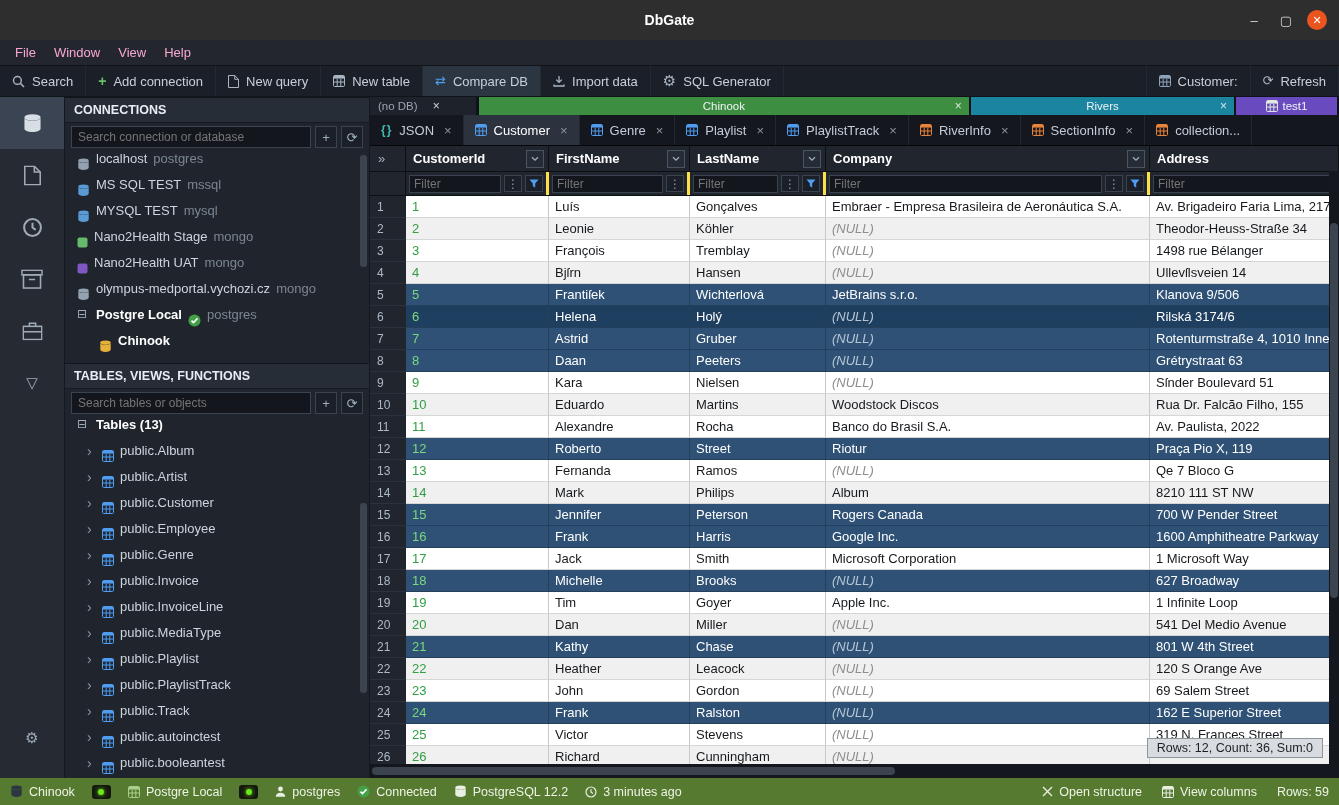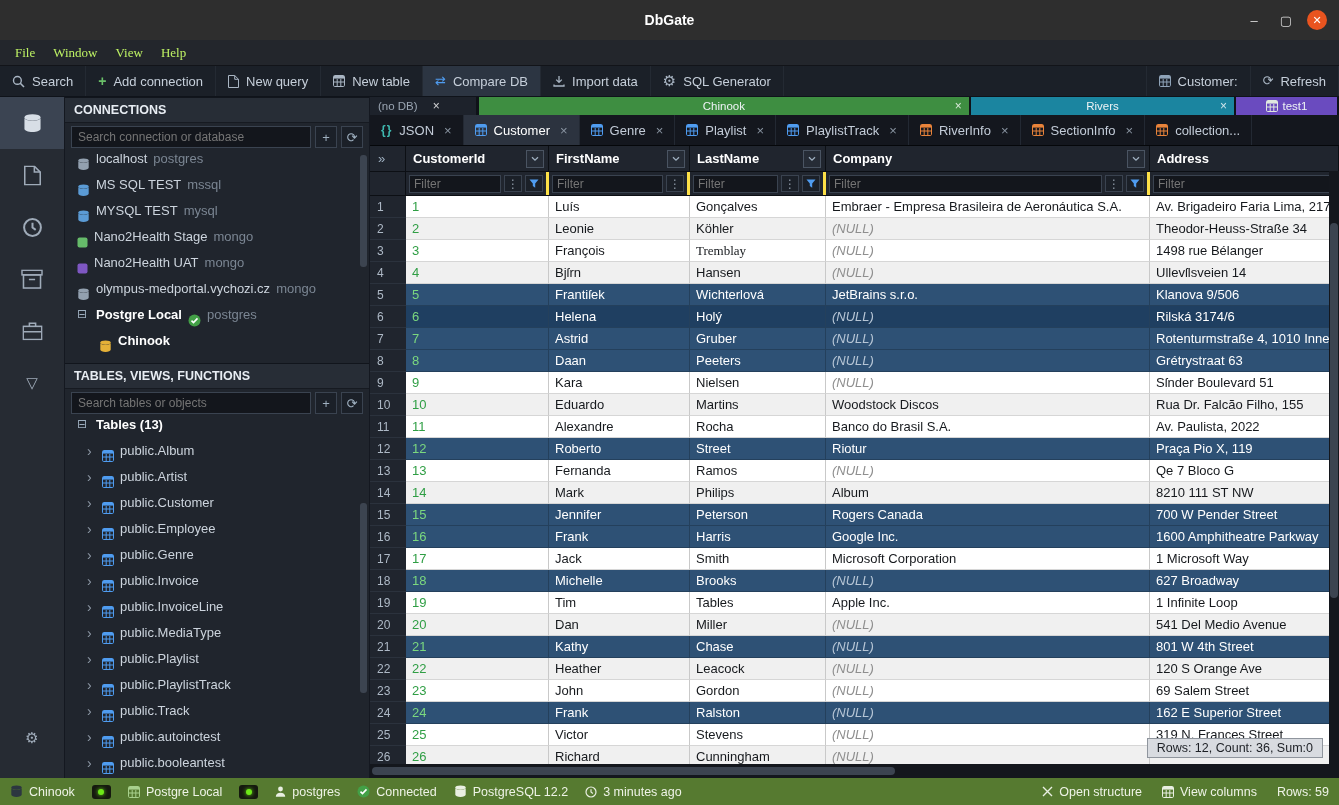--- a/index.html
+++ b/index.html
@@ -8,21 +8,21 @@
 
   
   .titlebar{height:40px;background:#2e2e2e;display:flex;align-items:center;position:relative;flex-shrink:0;}
   .tb-title{position:absolute;left:0;right:0;text-align:center;font-weight:bold;color:#fff;font-size:14px;}
   .tb-controls{margin-left:auto;display:flex;gap:10px;padding-right:12px;z-index:2;align-items:center;}
   .tb-btn{width:22px;height:22px;display:flex;align-items:center;justify-content:center;color:#d8d8d8;font-size:13px;border-radius:50%;}
   .tb-close{background:#e9541f;color:#fff;width:20px;height:20px;font-size:11px;}
 
   
   .menubar{height:25px;background:#23262c;display:flex;align-items:center;padding-left:6px;border-bottom:1px solid #121419;flex-shrink:0;}
-  .menu-item{padding:0 9px;color:#bef264;line-height:25px;font-family:Liberation Serif, serif;}
+  .menu-item{padding:0 9px;color:#f9a8d4;line-height:25px;}
 
   
   .toolbar{height:30px;background:#1b2028;display:flex;align-items:stretch;border-bottom:1px solid #0f131a;flex-shrink:0;}
   .tool-btn{display:flex;align-items:center;gap:7px;padding:0 12px;color:#c6cfda;border-right:1px solid #242a33;white-space:nowrap;}
   .tool-btn.hl{background:#2c3542;}
   .toolbar-right{margin-left:auto;display:flex;align-items:stretch;border-left:1px solid #242a33;}
   .ico{display:inline-flex;align-items:center;justify-content:center;line-height:0;}
 
   
   .main{flex:1;display:flex;min-height:0;}
@@ -717,21 +717,21 @@
               <div class="cell" style="width: 136px;">Köhler</div>
               <div class="cell" style="width: 324px;">
                 <span class="nullv">(NULL)</span>
               </div>
               <div class="cell flexcol">Theodor-Heuss-Straße 34</div>
             </div>
             <div class="grow">
               <div class="gut">3</div>
               <div class="cell idcell" style="width: 143px;">3</div>
               <div class="cell" style="width: 141px;">François</div>
-              <div class="cell" style="width: 136px; font-family: Liberation Serif, serif;">Tremblay</div>
+              <div class="cell" style="width: 136px;">Tremblay</div>
               <div class="cell" style="width: 324px;">
                 <span class="nullv">(NULL)</span>
               </div>
               <div class="cell flexcol">1498 rue Bélanger</div>
             </div>
             <div class="grow even">
               <div class="gut">4</div>
               <div class="cell idcell" style="width: 143px;">4</div>
               <div class="cell" style="width: 141px;">Bjſrn</div>
               <div class="cell" style="width: 136px;">Hansen</div>
@@ -861,21 +861,21 @@
               <div class="cell" style="width: 136px;">Brooks</div>
               <div class="cell" style="width: 324px;">
                 <span class="nullv">(NULL)</span>
               </div>
               <div class="cell flexcol">627 Broadway</div>
             </div>
             <div class="grow">
               <div class="gut">19</div>
               <div class="cell idcell" style="width: 143px;">19</div>
               <div class="cell" style="width: 141px;">Tim</div>
-              <div class="cell" style="width: 136px;">Tables</div>
+              <div class="cell" style="width: 136px;">Goyer</div>
               <div class="cell" style="width: 324px;">Apple Inc.</div>
               <div class="cell flexcol">1 Infinite Loop</div>
             </div>
             <div class="grow even">
               <div class="gut">20</div>
               <div class="cell idcell" style="width: 143px;">20</div>
               <div class="cell" style="width: 141px;">Dan</div>
               <div class="cell" style="width: 136px;">Miller</div>
               <div class="cell" style="width: 324px;">
                 <span class="nullv">(NULL)</span>

